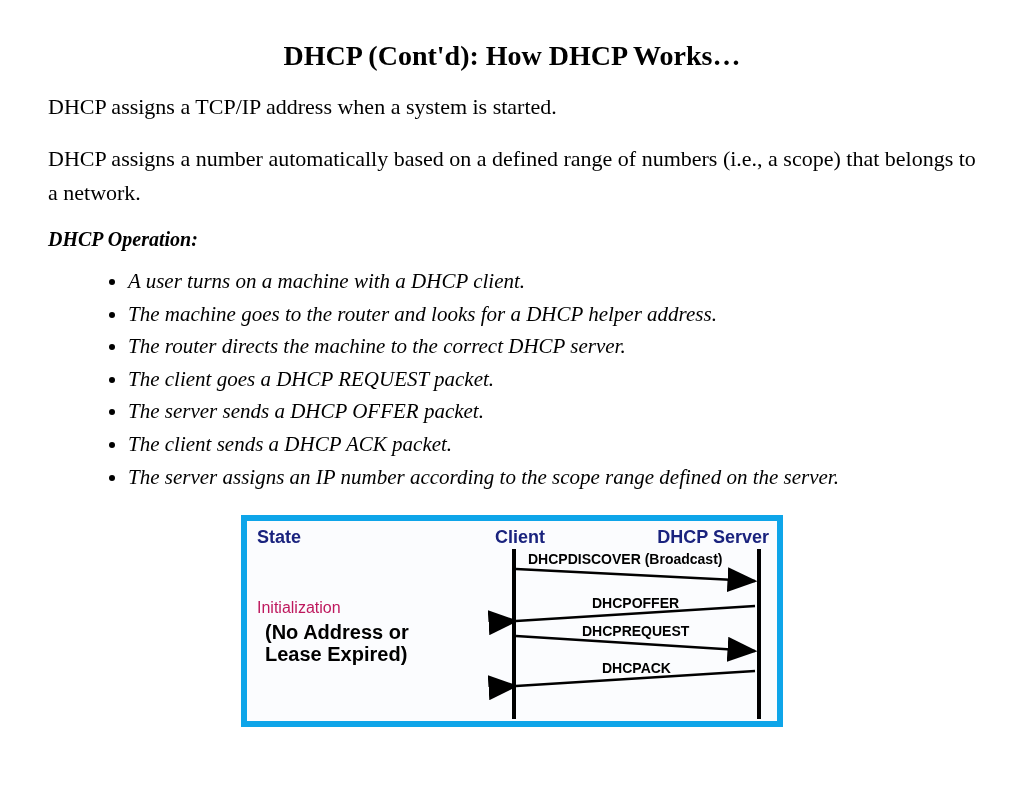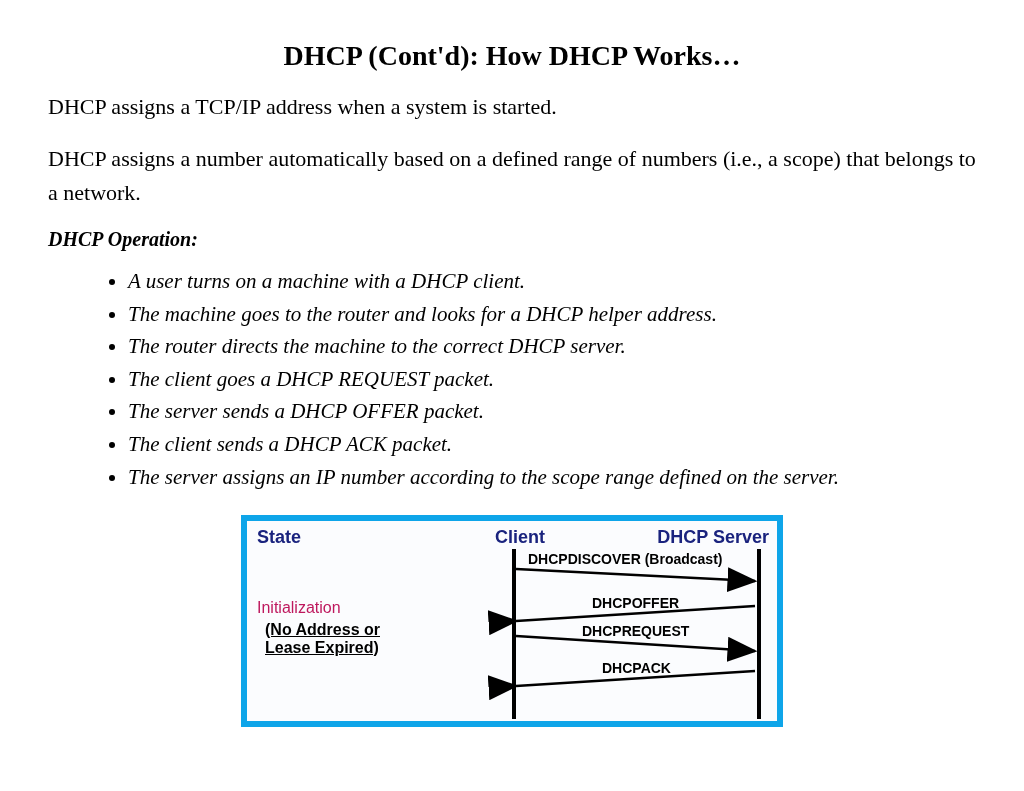--- a/index.html
+++ b/index.html
@@ -83,25 +83,24 @@
     left: 10px;
     top: 78px;
     font-size: 16px;
     font-weight: normal;
     color: #be185d;
   }
   .d-init-sub {
     position: absolute;
     left: 18px;
     top: 100px;
-    font-size: 16px;
+    font-size: 20px;
     font-weight: bold;
     line-height: 1.1;
     color: #000;
-    text-decoration: underline;
   }
   .lifeline {
     position: absolute;
     top: 28px;
     width: 4px;
     background: #000;
     height: 170px;
   }
   svg.arrows {
     position: absolute;

